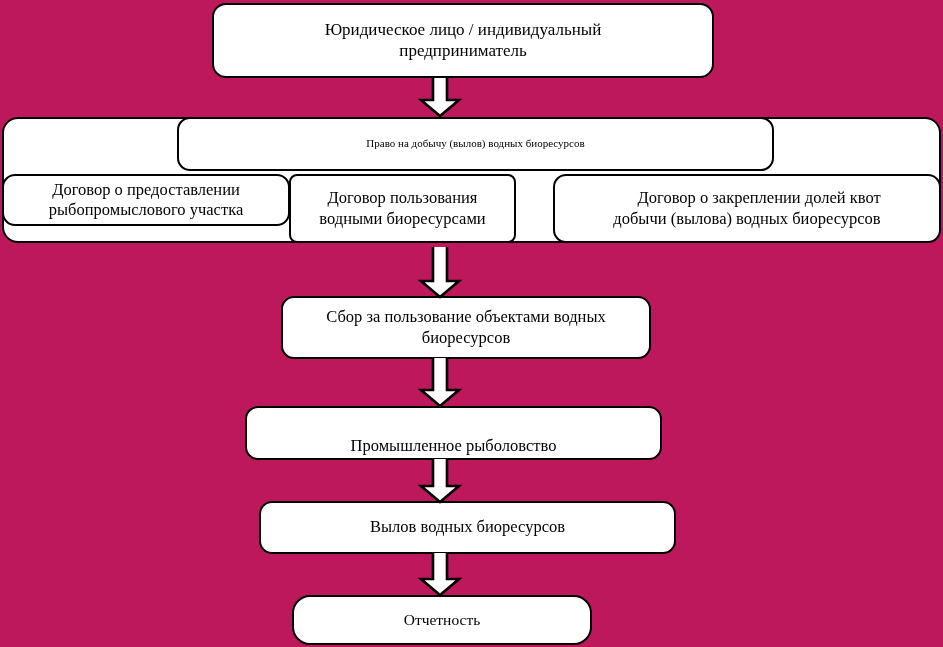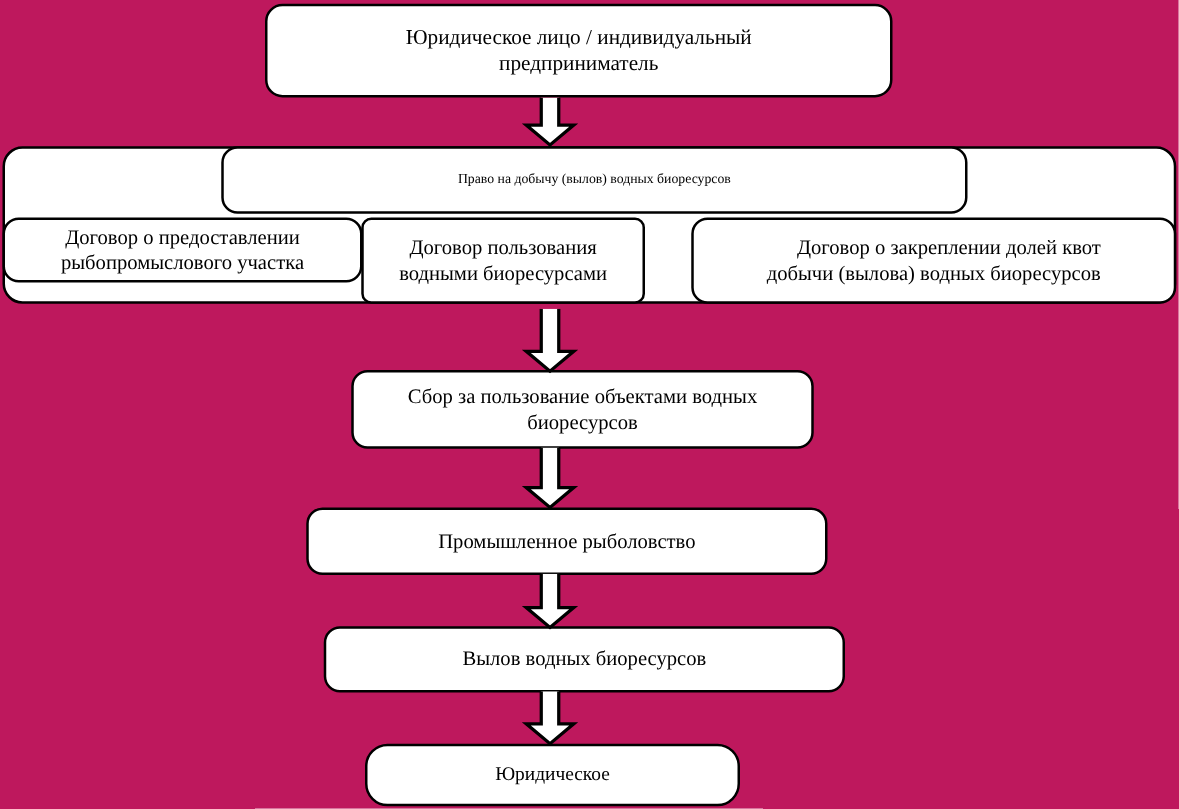--- a/index.html
+++ b/index.html
@@ -42,21 +42,21 @@
 
   #n-group    { left: 2px;   top: 117px; width: 939px; height: 126px; border-radius: 16px; z-index: 1; }
 
   #n-right    { left: 177px; top: 117px; width: 597px; height: 54px;  border-radius: 13px; z-index: 2; font-size: 11px; }
 
   #n-c1       { left: 2px;   top: 174px; width: 288px; height: 52px;  border-radius: 13px; z-index: 3; }
   #n-c2       { left: 289px; top: 174px; width: 227px; height: 69px;  border-radius: 8px; z-index: 3; }
   #n-c3       { left: 553px; top: 174px; width: 388px; height: 69px;  border-radius: 13px; z-index: 3; text-align: right; }
 
   #n-fee      { left: 245px; top: 296px; width: 370px; height: 63px;  border-radius: 13px; margin-left: 36px; }
-  #n-fishery  { left: 245px; top: 406px; width: 417px; height: 54px;  border-radius: 13px; }
+  #n-fishery  { left: 245px; top: 406px; width: 417px; height: 54px;  border-radius: 13px; align-items: flex-end; }
   #n-catch    { left: 245px; top: 501px; width: 417px; height: 53px;  border-radius: 13px; margin-left: 14px; }
   #n-report   { left: 292px; top: 595px; width: 300px; height: 50px;  border-radius: 18px; font-size: 15.5px; }
 
   
   .arrow {
     position: absolute;
     z-index: 4;
   }
   .arrow svg { display: block; }
 </style>
@@ -126,16 +126,16 @@
     <span class="lbl">Вылов водных биоресурсов</span>
   </div>
 
   <div class="arrow" id="a5" style="left:411px; top:553px;">
     <svg width="58" height="44" viewBox="0 0 58 44">
       <path d="M22,0 L22,26 L10,26 L29,42 L48,26 L36,26 L36,0" fill="#ffffff" stroke="#000000" stroke-width="2.6" stroke-linejoin="miter"></path>
     </svg>
   </div>
 
   <div class="node" id="n-report">
-    <span class="lbl">Юридическое</span>
+    <span class="lbl">Отчетность</span>
   </div>
 
 </div>
 
 </body></html>

